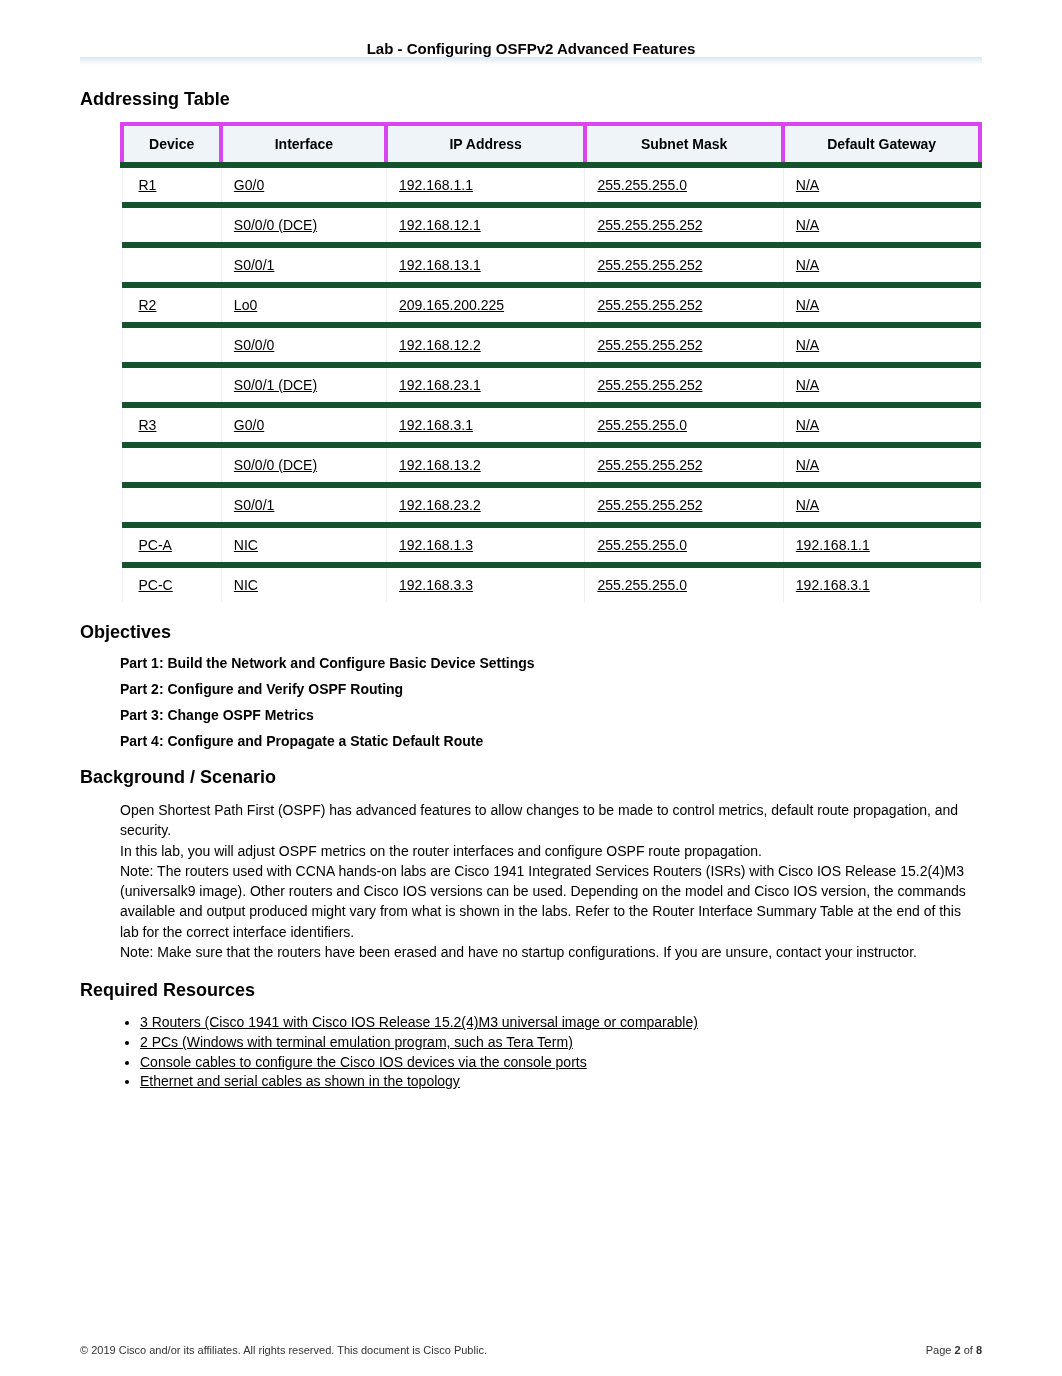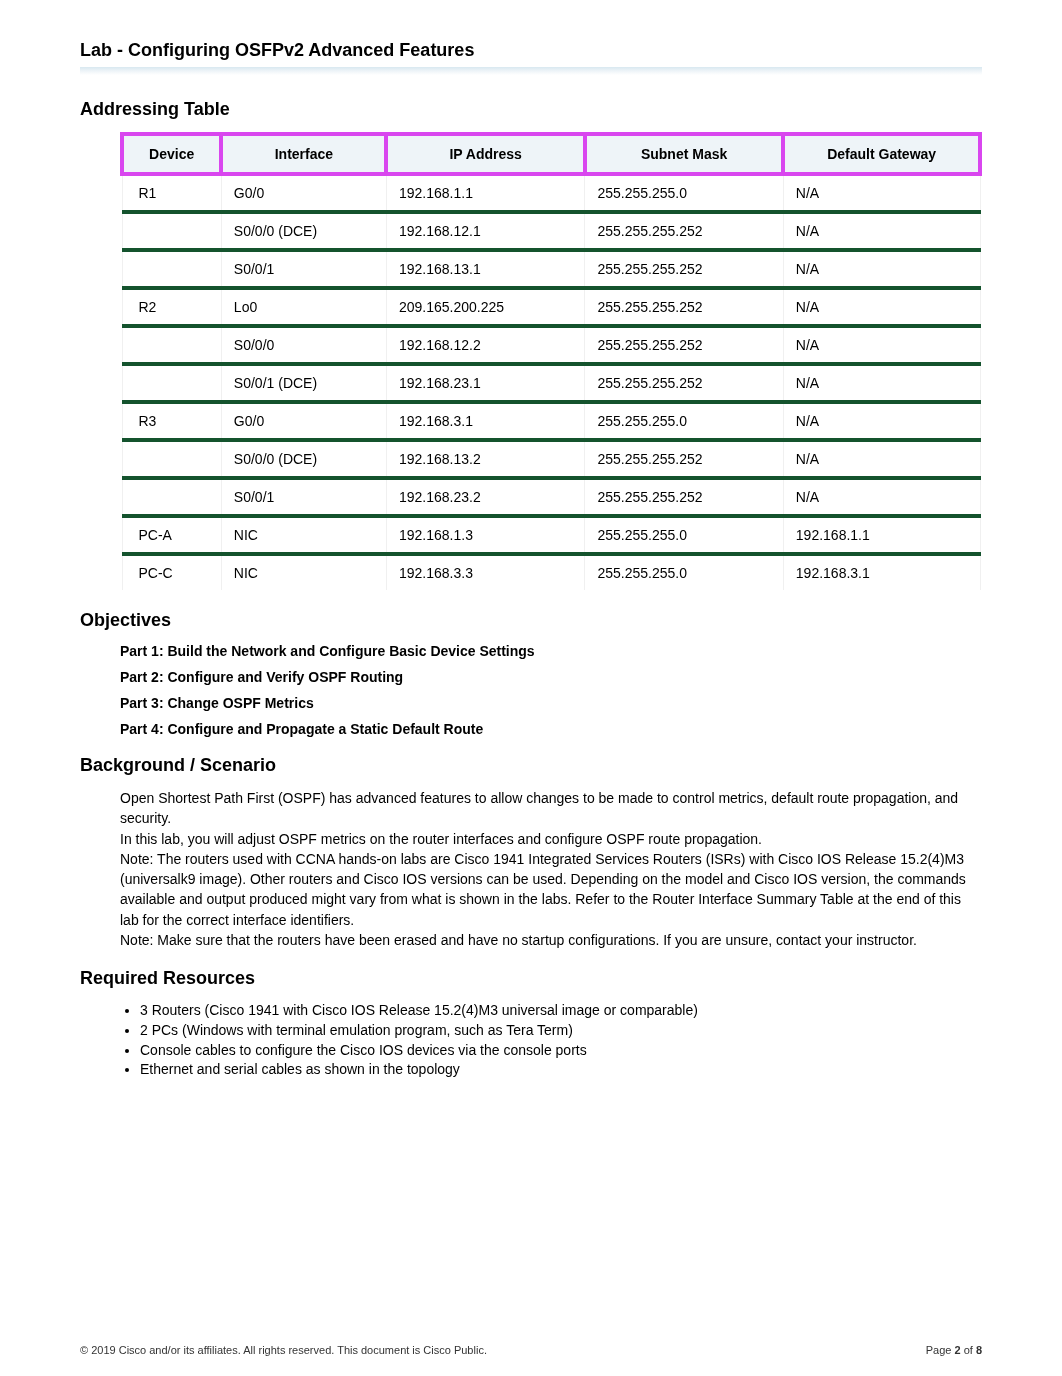--- a/index.html
+++ b/index.html
@@ -11,22 +11,23 @@
     margin: 0 auto;
     padding: 0;
   }
   .page {
     padding: 40px 80px 30px 80px;
     min-height: 1376px;
     position: relative;
   }
   .header-bar {
     font-weight: bold;
-    font-size: 18px;
-    padding-bottom: 6px;
+    font-size: 15px;
+    padding-bottom: 0;
+    text-align: center;
   }
   .header-shadow {
     height: 8px;
     background: linear-gradient(to bottom, #d8e8f0, #eef4f8, #fff);
     margin-bottom: 24px;
   }
   h2.section {
     font-size: 18px;
     font-weight: bold;
     margin: 18px 0 12px 0;
@@ -44,22 +45,23 @@
     background: #eef4f8;
     text-align: center;
     padding: 10px 8px;
     border: 4px solid #d946ef;
     font-weight: bold;
   }
   table.addr td {
     padding: 9px 12px;
     border-left: 1px solid #f0f0f0;
     border-right: 1px solid #f0f0f0;
-    border-top: 4px solid #14532d;
+    border-top: 6px solid #14532d;
     vertical-align: middle;
+    text-decoration: underline;
   }
   table.addr td.device { padding-left: 16px; }
   .objectives {
     padding-left: 40px;
     margin-bottom: 16px;
   }
   .objectives p {
     font-weight: bold;
     font-size: 14px;
     margin: 10px 0;
@@ -72,20 +74,21 @@
   .body-text p { margin: 0 0; }
   .body-text .bold { font-weight: normal; }
   ul.req {
     padding-left: 60px;
     font-size: 14px;
     line-height: 1.4;
   }
   ul.req li {
     margin: 0 0;
     list-style: disc;
+    text-decoration: underline;
   }
   .footer {
     position: absolute;
     bottom: 20px;
     left: 80px;
     right: 80px;
     font-size: 11px;
     color: #333;
     display: flex;
     justify-content: space-between;

